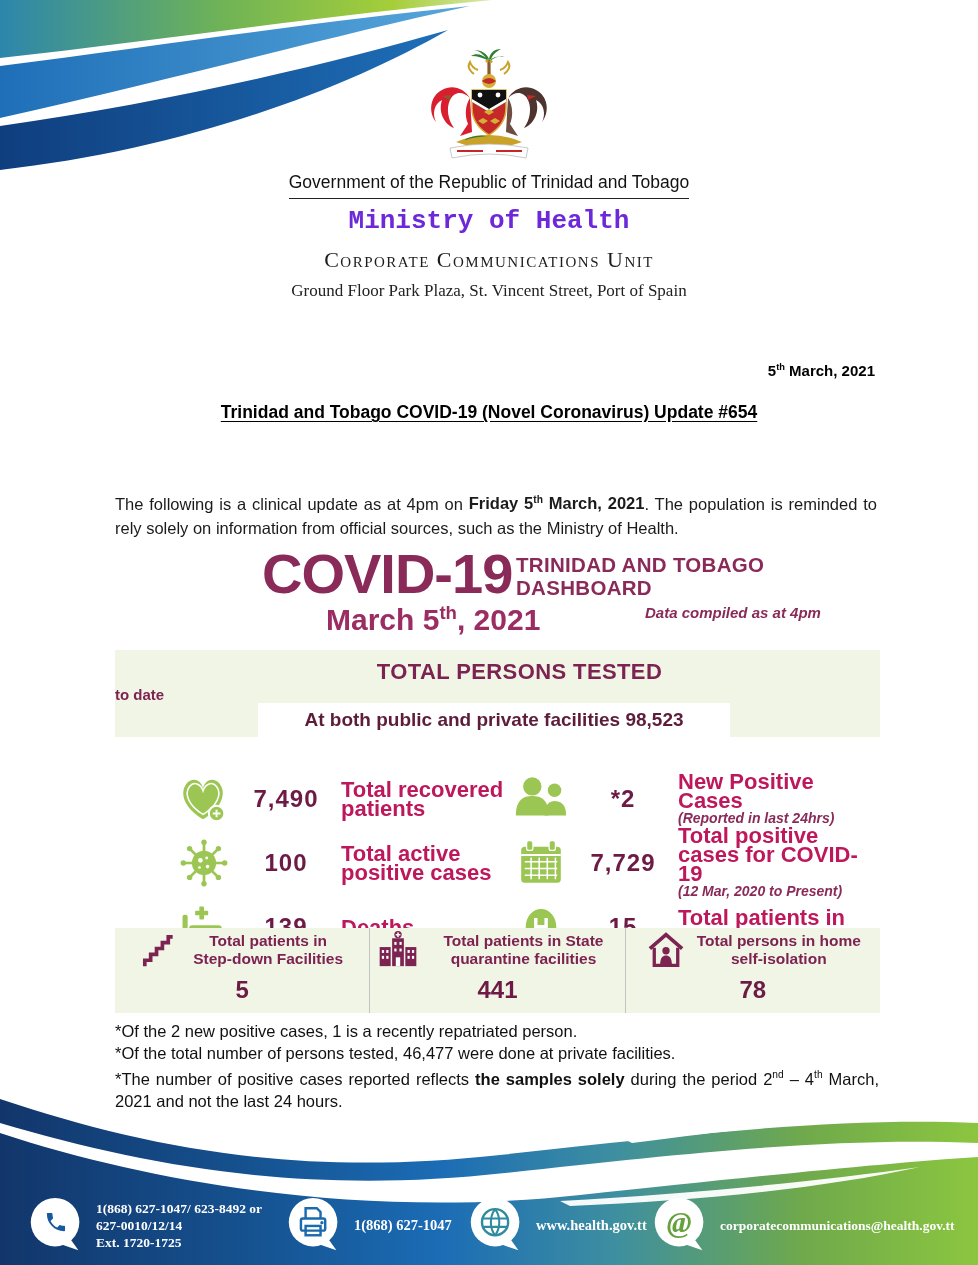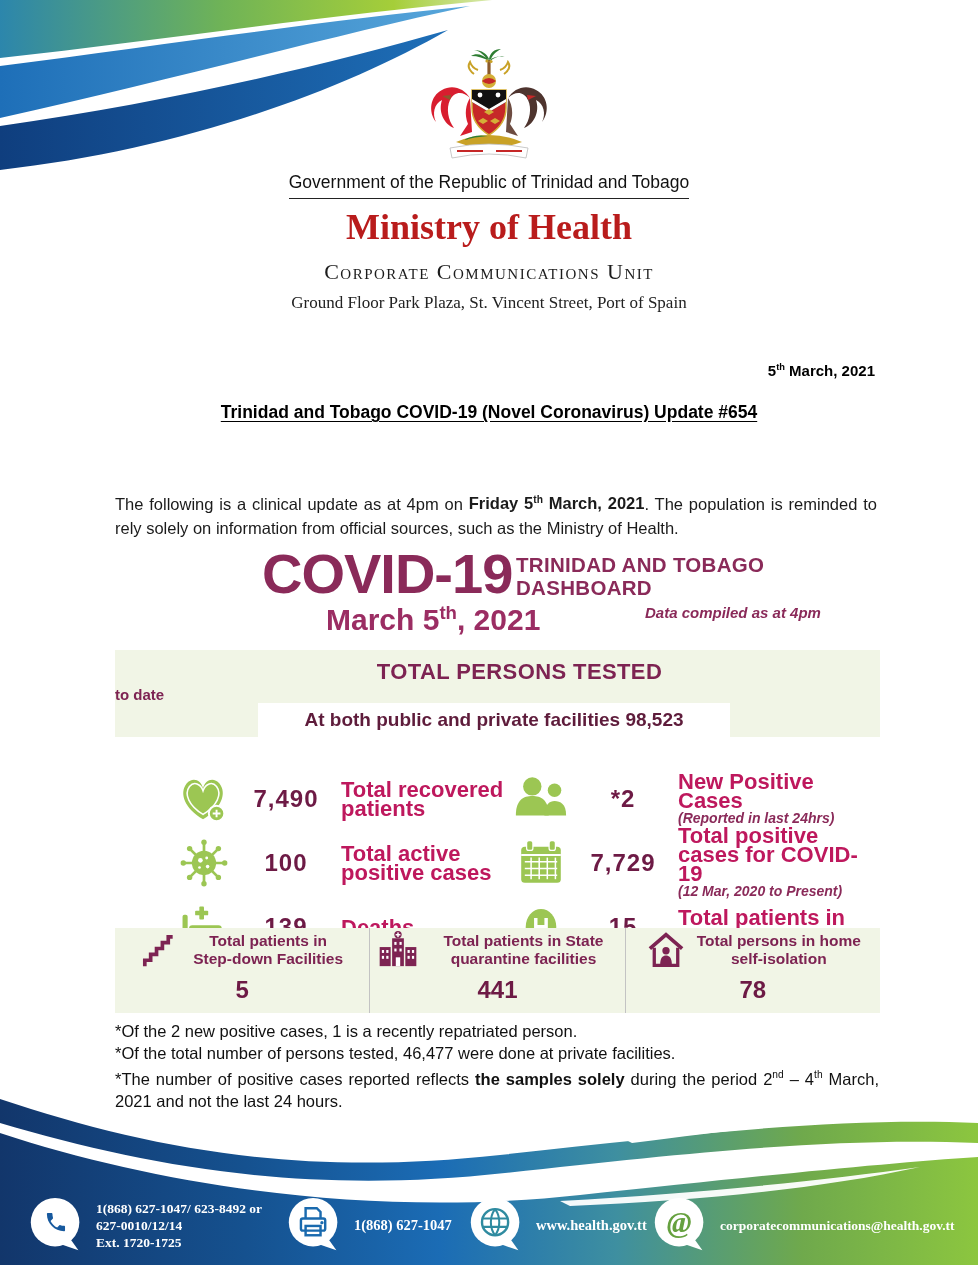--- a/index.html
+++ b/index.html
@@ -5,21 +5,21 @@
   html,body{margin:0;padding:0;background:#fff;}
   .page{position:relative;width:978px;height:1265px;background:#fff;overflow:hidden;
         font-family:"Liberation Sans",sans-serif;color:#1a1a1a;}
 
   
   .top-swoosh{position:absolute;left:0;top:0;width:978px;height:170px;}
   .coat{position:absolute;left:424px;top:48px;width:130px;height:122px;}
   .hdr{position:absolute;left:0;top:172px;width:978px;text-align:center;}
   .gov-line{font-size:17.5px;color:#111;}
   .gov-rule{width:400px;border-top:1.6px solid #222;margin:5px auto 0;}
-  .ministry{font-family:Liberation Serif, serif;font-weight:700;font-size:36px;color:#b91c1c;margin-top:7px;}
+  .ministry{font-family:Liberation Mono, monospace;font-weight:700;font-size:26px;color:#6d28d9;margin-top:7px;}
   .unit{font-family:"Liberation Serif",serif;font-variant:small-caps;font-size:22px;letter-spacing:1.5px;color:#1c1c1c;margin-top:11px;}
   .address{font-family:"Liberation Serif",serif;font-size:17px;color:#222;margin-top:8px;}
 
   .media-release{position:absolute;left:0;top:331px;width:978px;text-align:center;
       font-weight:700;font-size:20px;color:#3A3560;letter-spacing:13px;word-spacing:26px;}
   .release-date{position:absolute;right:103px;top:362px;font-weight:700;font-size:15px;color:#000;}
   .headline{position:absolute;left:0;top:402px;width:978px;text-align:center;font-weight:700;font-size:17.5px;color:#000;}
   .headline .ul{text-decoration:underline;text-underline-offset:3px;text-align:center;}
   .intro{position:absolute;left:115px;top:470px;width:762px;font-size:16.5px;line-height:25px;
       text-align:justify;color:#1b1b1b;}

